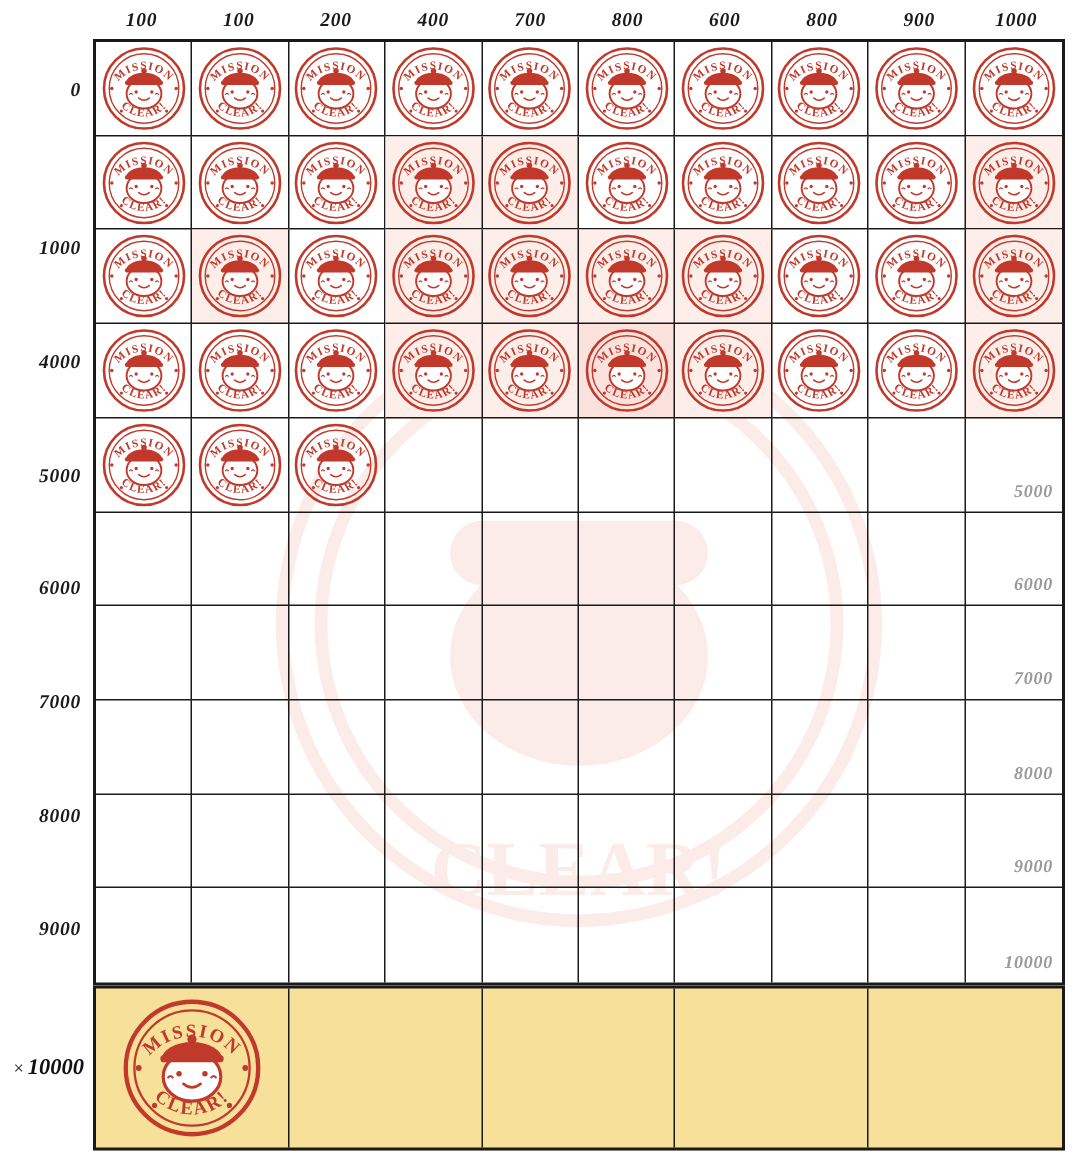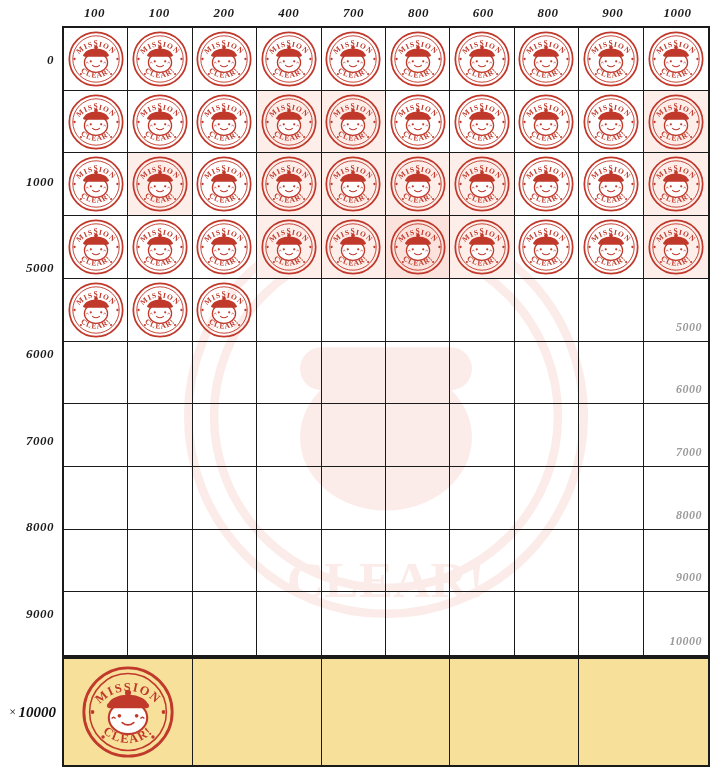--- a/index.html
+++ b/index.html
@@ -192,20 +192,21 @@
       <div class="col-header">800</div>
       <div class="col-header">600</div>
       <div class="col-header">800</div>
       <div class="col-header">900</div>
       <div class="col-header">1000</div>
     </div>
 
   <div class="row-headers">
       <div class="row-header first">0</div>
       <div class="row-header">1000</div>
+      <div class="row-header">4000</div>
       <div class="row-header">5000</div>
       <div class="row-header">6000</div>
       <div class="row-header">7000</div>
       <div class="row-header">8000</div>
       <div class="row-header">9000</div>
     </div>
 
   <div class="bonus-row-header">
     <span class="times">×</span>
       <span>10000</span>

